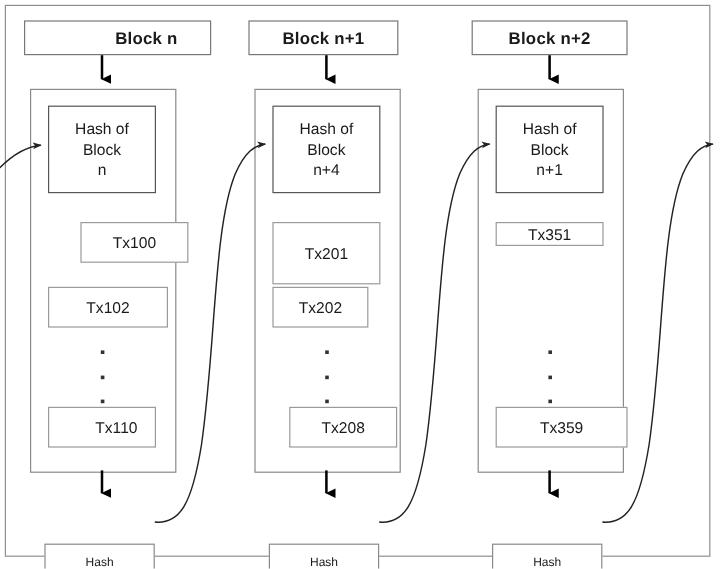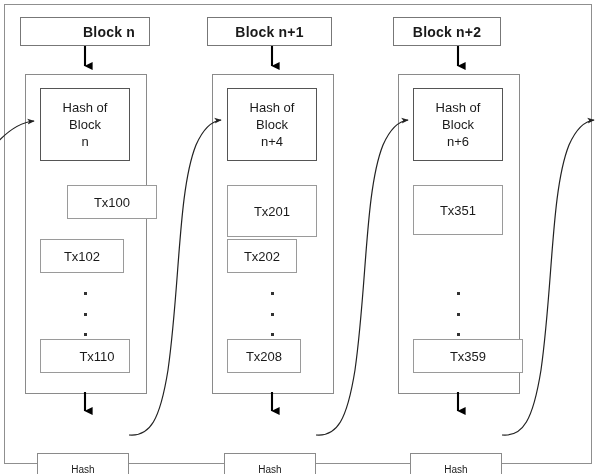--- a/index.html
+++ b/index.html
@@ -87,33 +87,33 @@
     background: #333333;
   }
 </style>
 </head>
 <body>
 
 <div id="canvas">
 
   <div id="frame"></div>
 
-  <div class="box block-title" style="left:20px; top:17px; width:130px; height:29px;padding-left:48px;">Block n</div>
+  <div class="box block-title" style="left:20px; top:17px; width:156px; height:29px;padding-left:48px;">Block n</div>
 
   <div class="block-container" style="position:absolute; left:25px; top:74px; width:120px; height:318px;"></div>
 
   <div class="box hash-of-block" style="left:40px; top:88px; width:90px; height:73px;">
     <span>Hash of</span>
     <span>Block</span>
     <span>n</span>
   </div>
 
   <div class="box tx-box" style="left:40px; top:185px; width:90px; height:34px;margin-left:27px;">Tx100</div>
 
-  <div class="box tx-box" style="left:40px; top:239px; width:84px; height:34px;">Tx102</div>
+  <div class="box tx-box" style="left:40px; top:239px; width:100px; height:34px;">Tx102</div>
 
   <div class="dots" style="left:78px; top:292px; width:14px; height:44px;">
     <i></i>
       <i></i>
       <i></i>
   </div>
 
   <div class="box tx-box" style="left:40px; top:339px; width:90px; height:34px;padding-left:24px;">Tx110</div>
 
   <div class="box hash-box" style="left:37px; top:419px; width:92px; height:32px;">Hash</div>
@@ -123,43 +123,43 @@
   <div class="block-container" style="position:absolute; left:212px; top:74px; width:120px; height:318px;"></div>
 
   <div class="box hash-of-block" style="left:227px; top:88px; width:90px; height:73px;">
     <span>Hash of</span>
     <span>Block</span>
     <span>n+4</span>
   </div>
 
   <div class="box tx-box" style="left:227px; top:185px; width:90px; height:52px;">Tx201</div>
 
-  <div class="box tx-box" style="left:227px; top:239px; width:70px; height:34px;">Tx202</div>
+  <div class="box tx-box" style="left:227px; top:239px; width:80px; height:34px;">Tx202</div>
 
   <div class="dots" style="left:265px; top:292px; width:14px; height:44px;">
     <i></i>
       <i></i>
       <i></i>
   </div>
 
-  <div class="box tx-box" style="left:227px; top:339px; width:74px; height:34px;">Tx208</div>
+  <div class="box tx-box" style="left:241px; top:339px; width:90px; height:34px;">Tx208</div>
 
   <div class="box hash-box" style="left:224px; top:419px; width:92px; height:32px;">Hash</div>
 
-  <div class="box block-title" style="left:393px; top:17px; width:108px; height:29px;">Block n+2</div>
+  <div class="box block-title" style="left:393px; top:17px; width:130px; height:29px;">Block n+2</div>
 
   <div class="block-container" style="position:absolute; left:398px; top:74px; width:120px; height:318px;"></div>
 
   <div class="box hash-of-block" style="left:413px; top:88px; width:90px; height:73px;">
     <span>Hash of</span>
     <span>Block</span>
-    <span>n+6</span>
-  </div>
-
-  <div class="box tx-box" style="left:413px; top:185px; width:90px; height:50px;">Tx351</div>
+    <span>n+1</span>
+  </div>
+
+  <div class="box tx-box" style="left:413px; top:185px; width:90px; height:20px;">Tx351</div>
 
 
   <div class="dots" style="left:451px; top:292px; width:14px; height:44px;">
     <i></i>
       <i></i>
       <i></i>
   </div>
 
   <div class="box tx-box" style="left:413px; top:339px; width:110px; height:34px;">Tx359</div>
 

